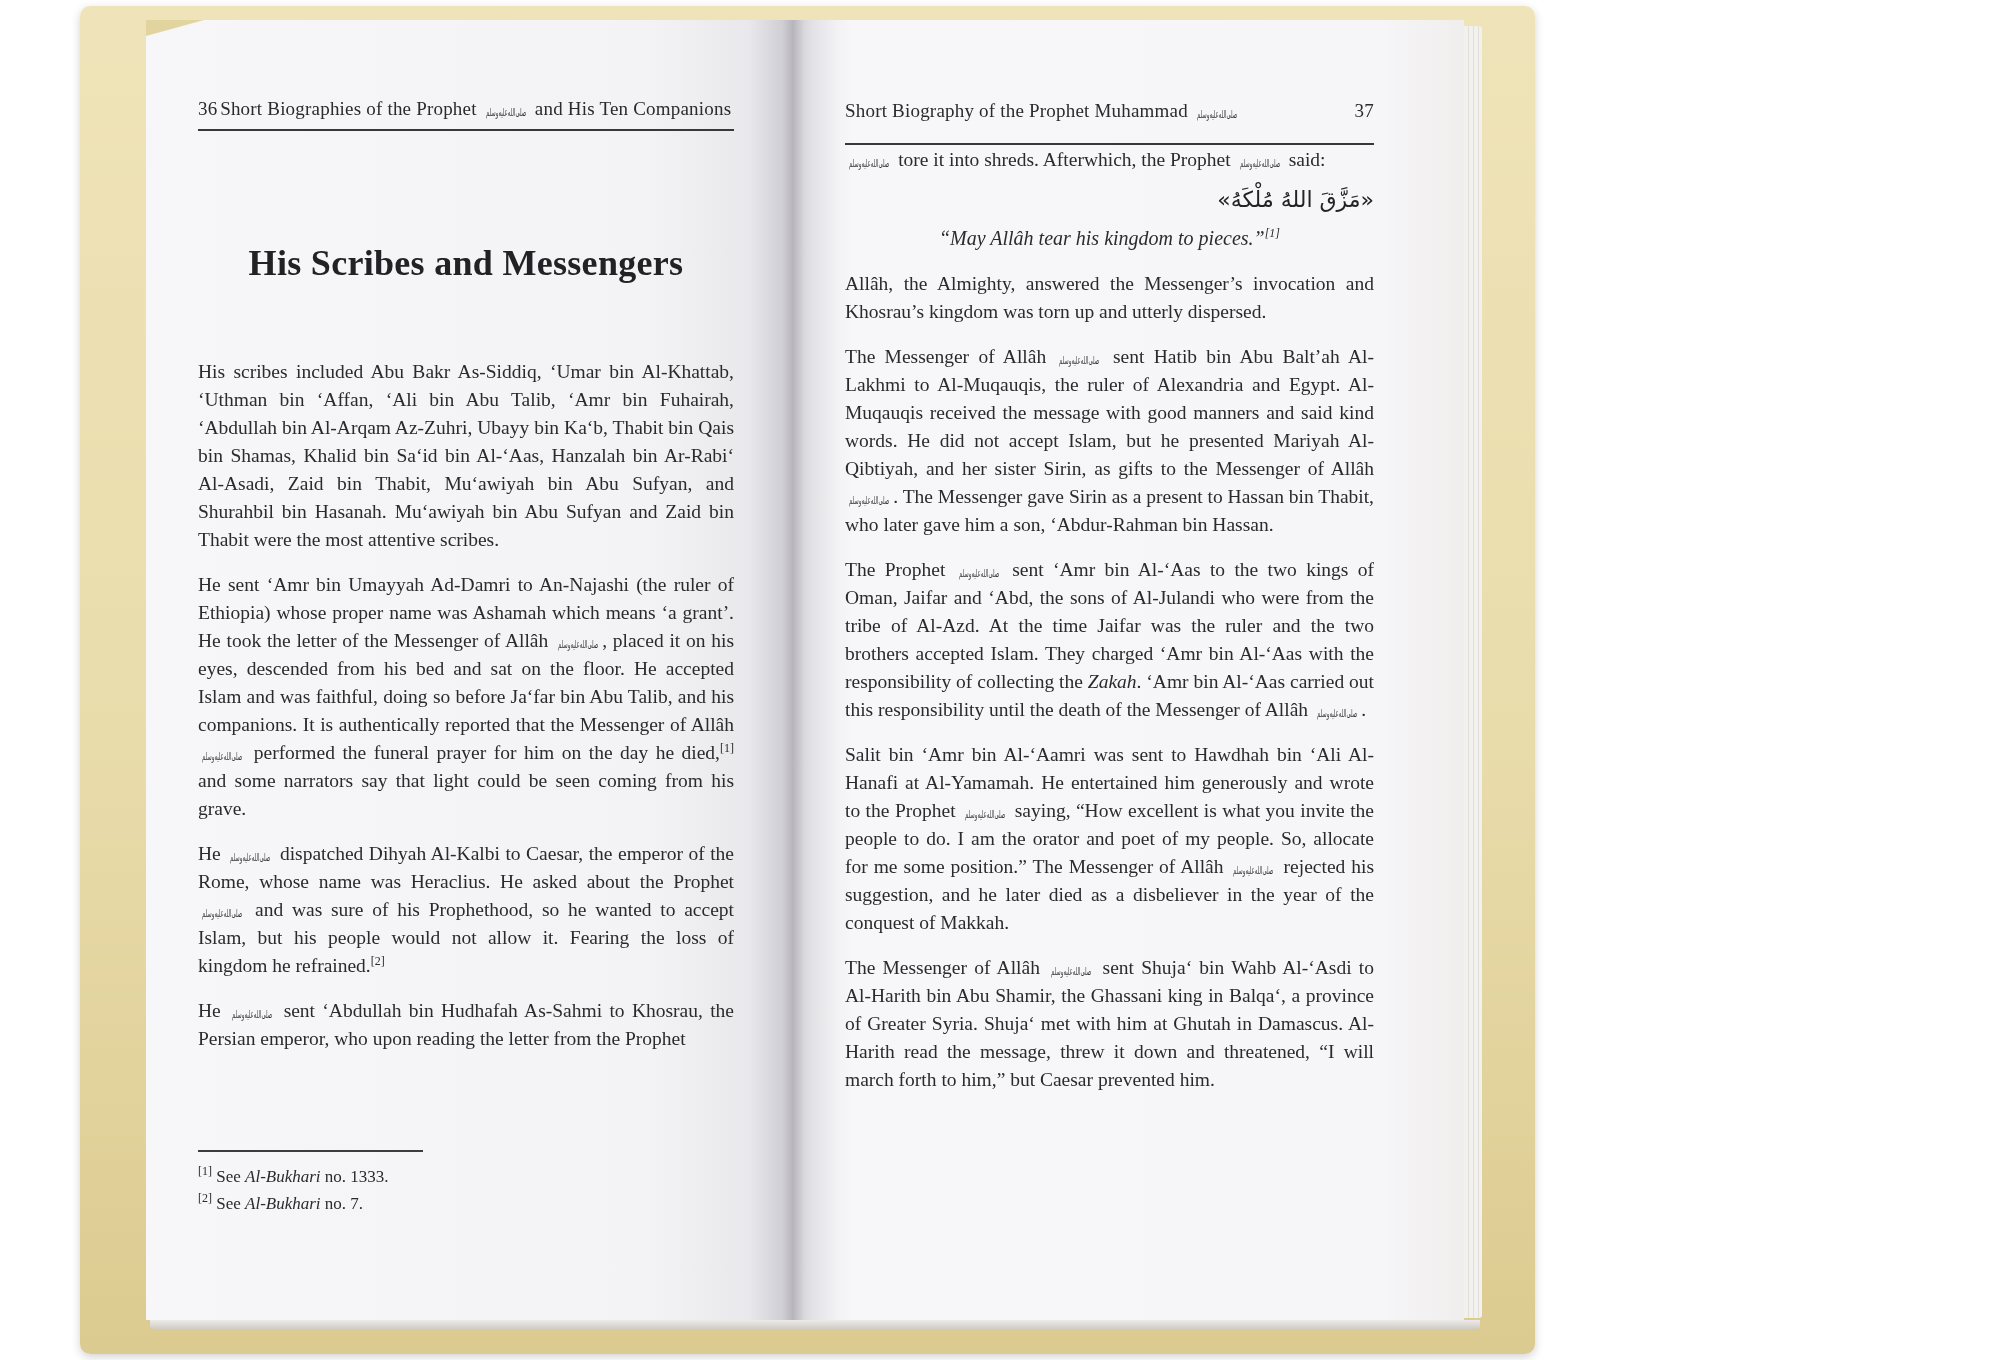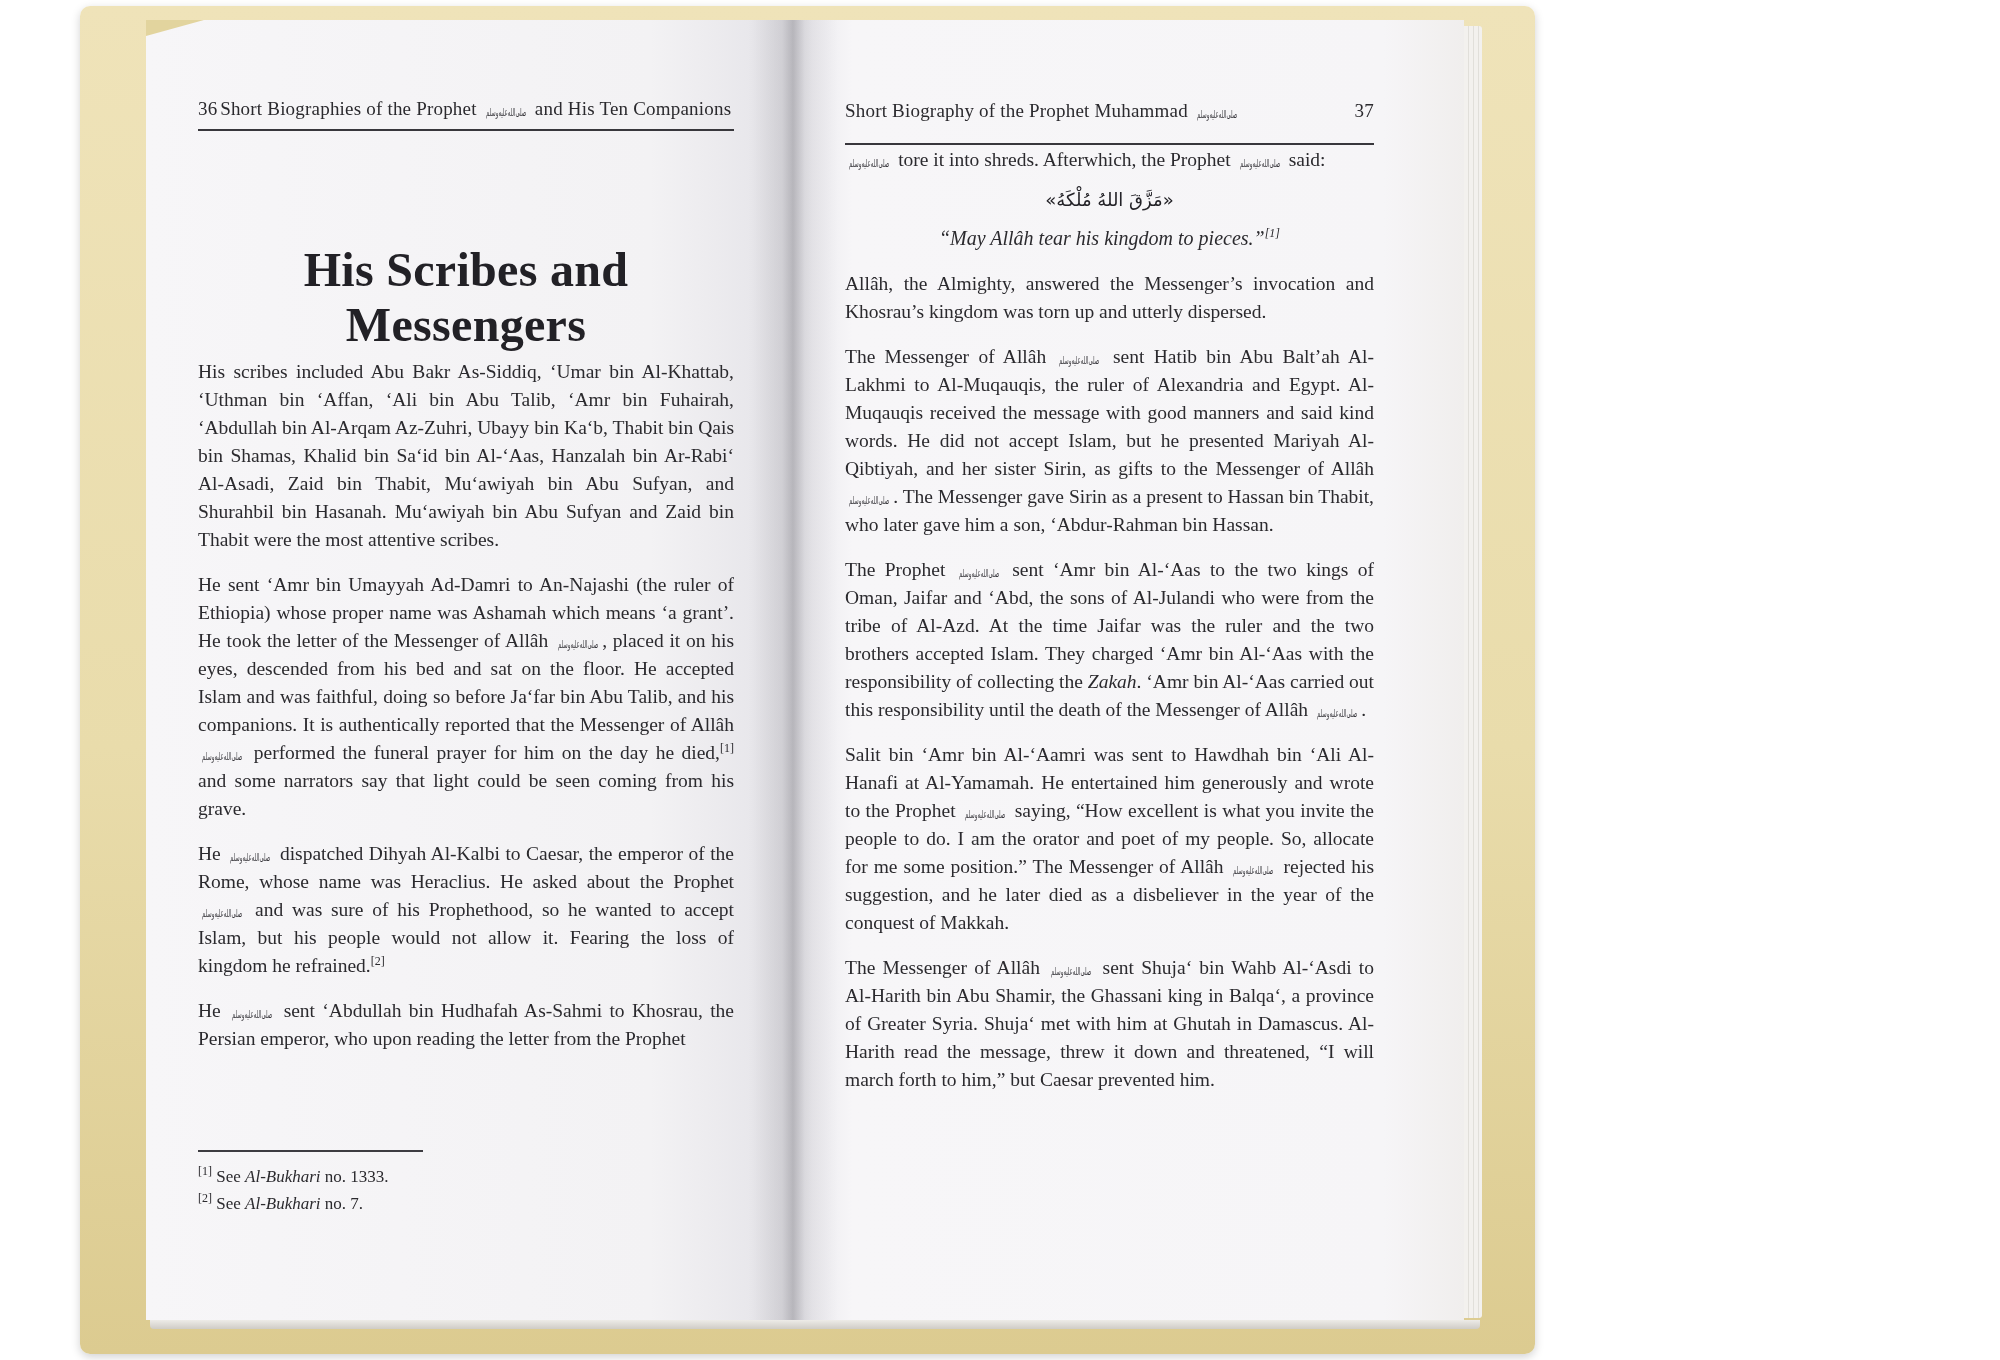--- a/index.html
+++ b/index.html
@@ -52,21 +52,21 @@
   .pl-header {
     position: absolute; top: 78px; left: 52px; right: 58px;
     display: flex; align-items: flex-end;
     font-size: 19px; letter-spacing: 0.2px;
     border-bottom: 2px solid #38373c; padding-bottom: 9px;
   }
   .pl-header .pnum { flex: 0 0 auto; }
   .pl-header .rhead { flex: 1 1 auto; text-align: center; }
   .pl-title {
     position: absolute; top: 222px; left: 52px; right: 58px;
-    text-align: center; font-size: 48px; font-weight: bold; color: #222126;
+    text-align: center; font-size: 36px; font-weight: bold; color: #222126;
     letter-spacing: 0.3px;
   }
   .pl-body {
     position: absolute; top: 330px; left: 52px; right: 58px;
     font-size: 19.5px; line-height: 28px; text-align: justify;
   }
   .pl-foot { position: absolute; top: 1130px; left: 52px; right: 58px; }
 
   
   .pr-header {
@@ -79,23 +79,23 @@
   .pr-header .pnum { flex: 0 0 auto; margin-left: 41px; }
   .pr-body {
     position: absolute; top: 126px; left: 53px; right: 90px;
     font-size: 19.5px; line-height: 28px; text-align: justify;
   }
   .pr-foot { position: absolute; top: 1168px; left: 53px; right: 90px; }
 
   .body-text p.para { margin: 8px 0 17px 0; }
   .lead { margin: 0 0 6px 0; }
   .arabic {
-    text-align: center; direction: rtl;
+    direction: rtl;
     font-family: "DejaVu Sans", sans-serif;
-    font-size: 18px; margin: 12px 0 10px 0; color: #232227;
+    font-size: 22px; margin: 12px 0 10px 0; color: #232227;
   }
   .translation {
     text-align: center; font-style: italic; font-size: 20px;
     margin: 0 0 18px 0;
   }
   .foot-rule { width: 225px; border-top: 2px solid #3d3c41; margin: 0 0 12px 0; }
   .footnotes { font-size: 17px; line-height: 25px; }
   .footnotes p.footnote { margin: 0 0 2px 0; }
   sup.fnref { font-size: 12px; line-height: 0; vertical-align: super; letter-spacing: 0; }
   .pbuh {

